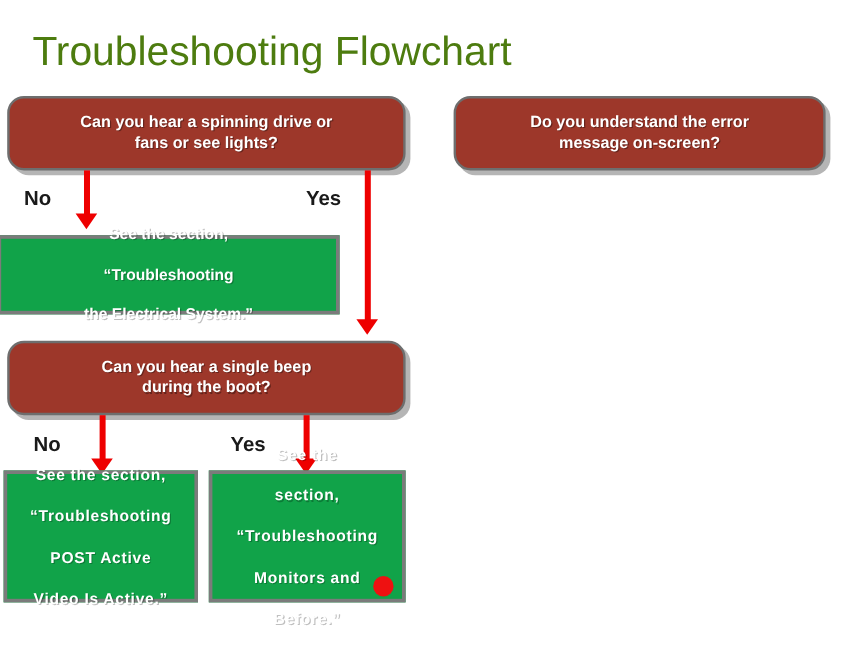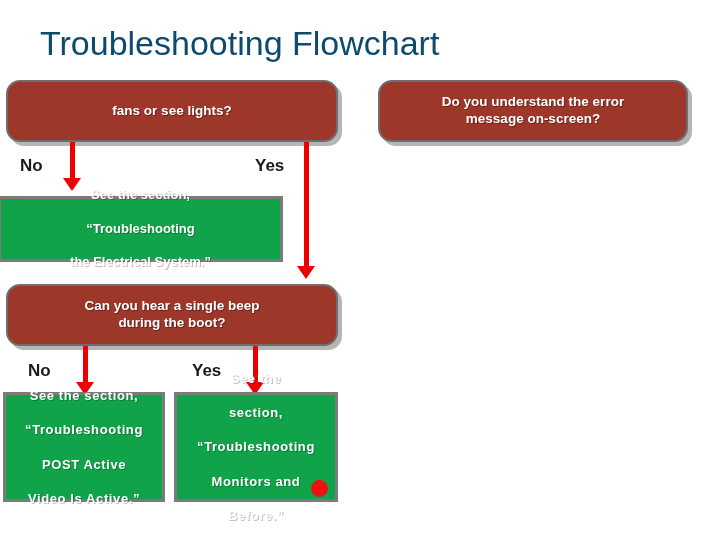--- a/index.html
+++ b/index.html
@@ -17,25 +17,25 @@
   #canvas {
     position: relative;
     width: 720px;
     height: 540px;
     background: #ffffff;
   }
 
   
   .title {
     position: absolute;
-    left: 40px;
+    left: 27px;
     top: 24px;
     font-size: 34px;
     font-weight: 400;
-    color: #0c4a6e;
+    color: #4d7c0f;
     letter-spacing: 0px;
     white-space: nowrap;
     font-family: "Liberation Sans", sans-serif;
   }
 
   
   .decision {
     position: absolute;
     box-sizing: border-box;
     background: #9d372a;
@@ -110,20 +110,21 @@
 </style>
 </head>
 <body>
 
 <div id="canvas">
 
   <div class="title">Troubleshooting Flowchart</div>
 
   <div class="decision" style="left:6px; top:80px; width:332px; height:62px;">
     <span>
+      <span style="display: block;">Can you hear a spinning drive or</span>
       <span style="display: block;">fans or see lights?</span>
     </span>
   </div>
 
   <div class="decision" style="left:378px; top:80px; width:310px; height:62px;">
     <span>
       <span style="display: block;">Do you understand the error</span>
       <span style="display: block;">message on-screen?</span>
     </span>
   </div>

